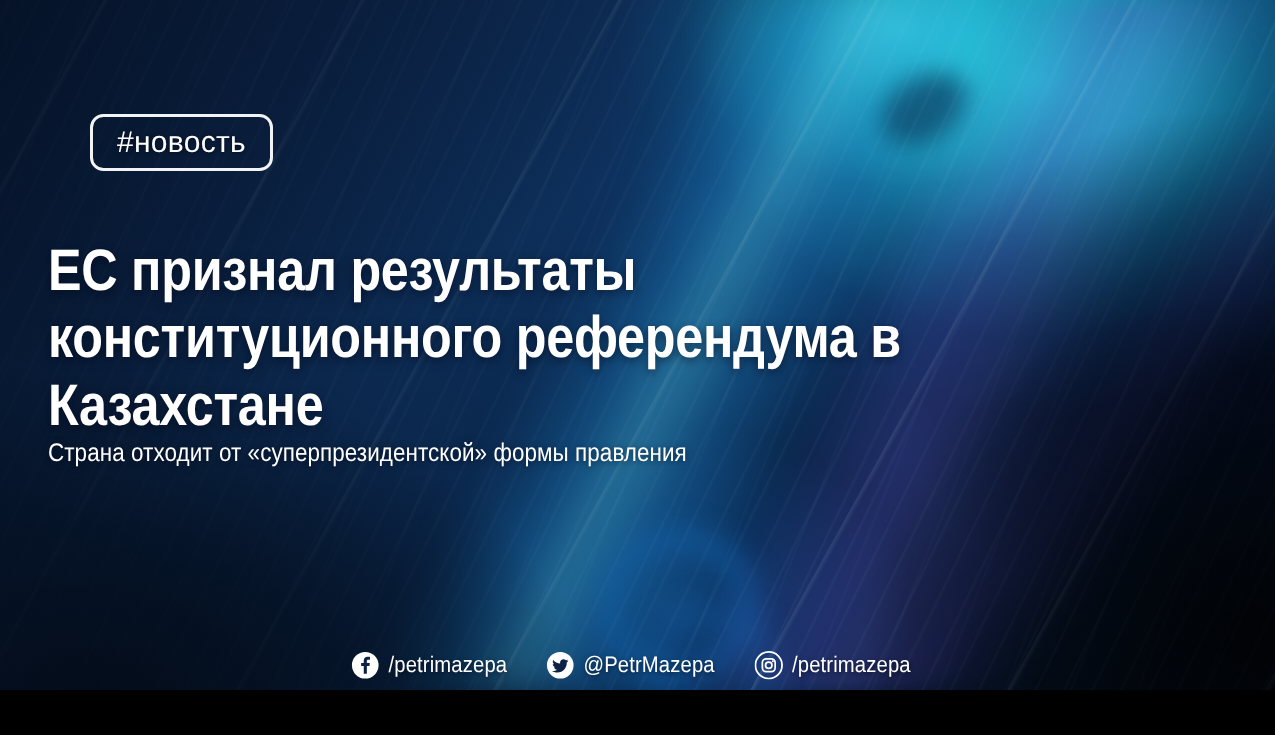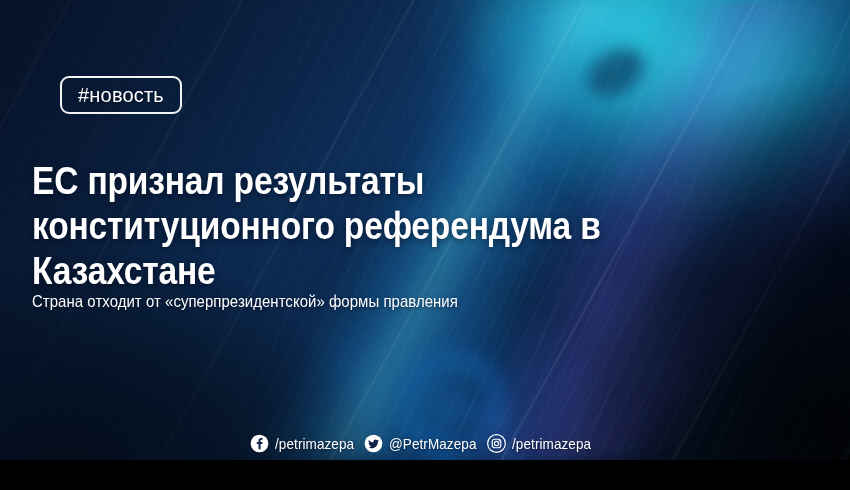--- a/index.html
+++ b/index.html
@@ -233,21 +233,21 @@
 
   
   #social-bar {
     position: absolute;
     left: 0;
     right: 0;
     top: 434px;
     display: flex;
     justify-content: center;
     align-items: center;
-    gap: 1px;
+    gap: 17px;
   }
   .social-item {
     display: flex;
     align-items: center;
     gap: 6px;
   }
   .social-icon {
     width: 19px;
     height: 19px;
     flex: 0 0 19px;

